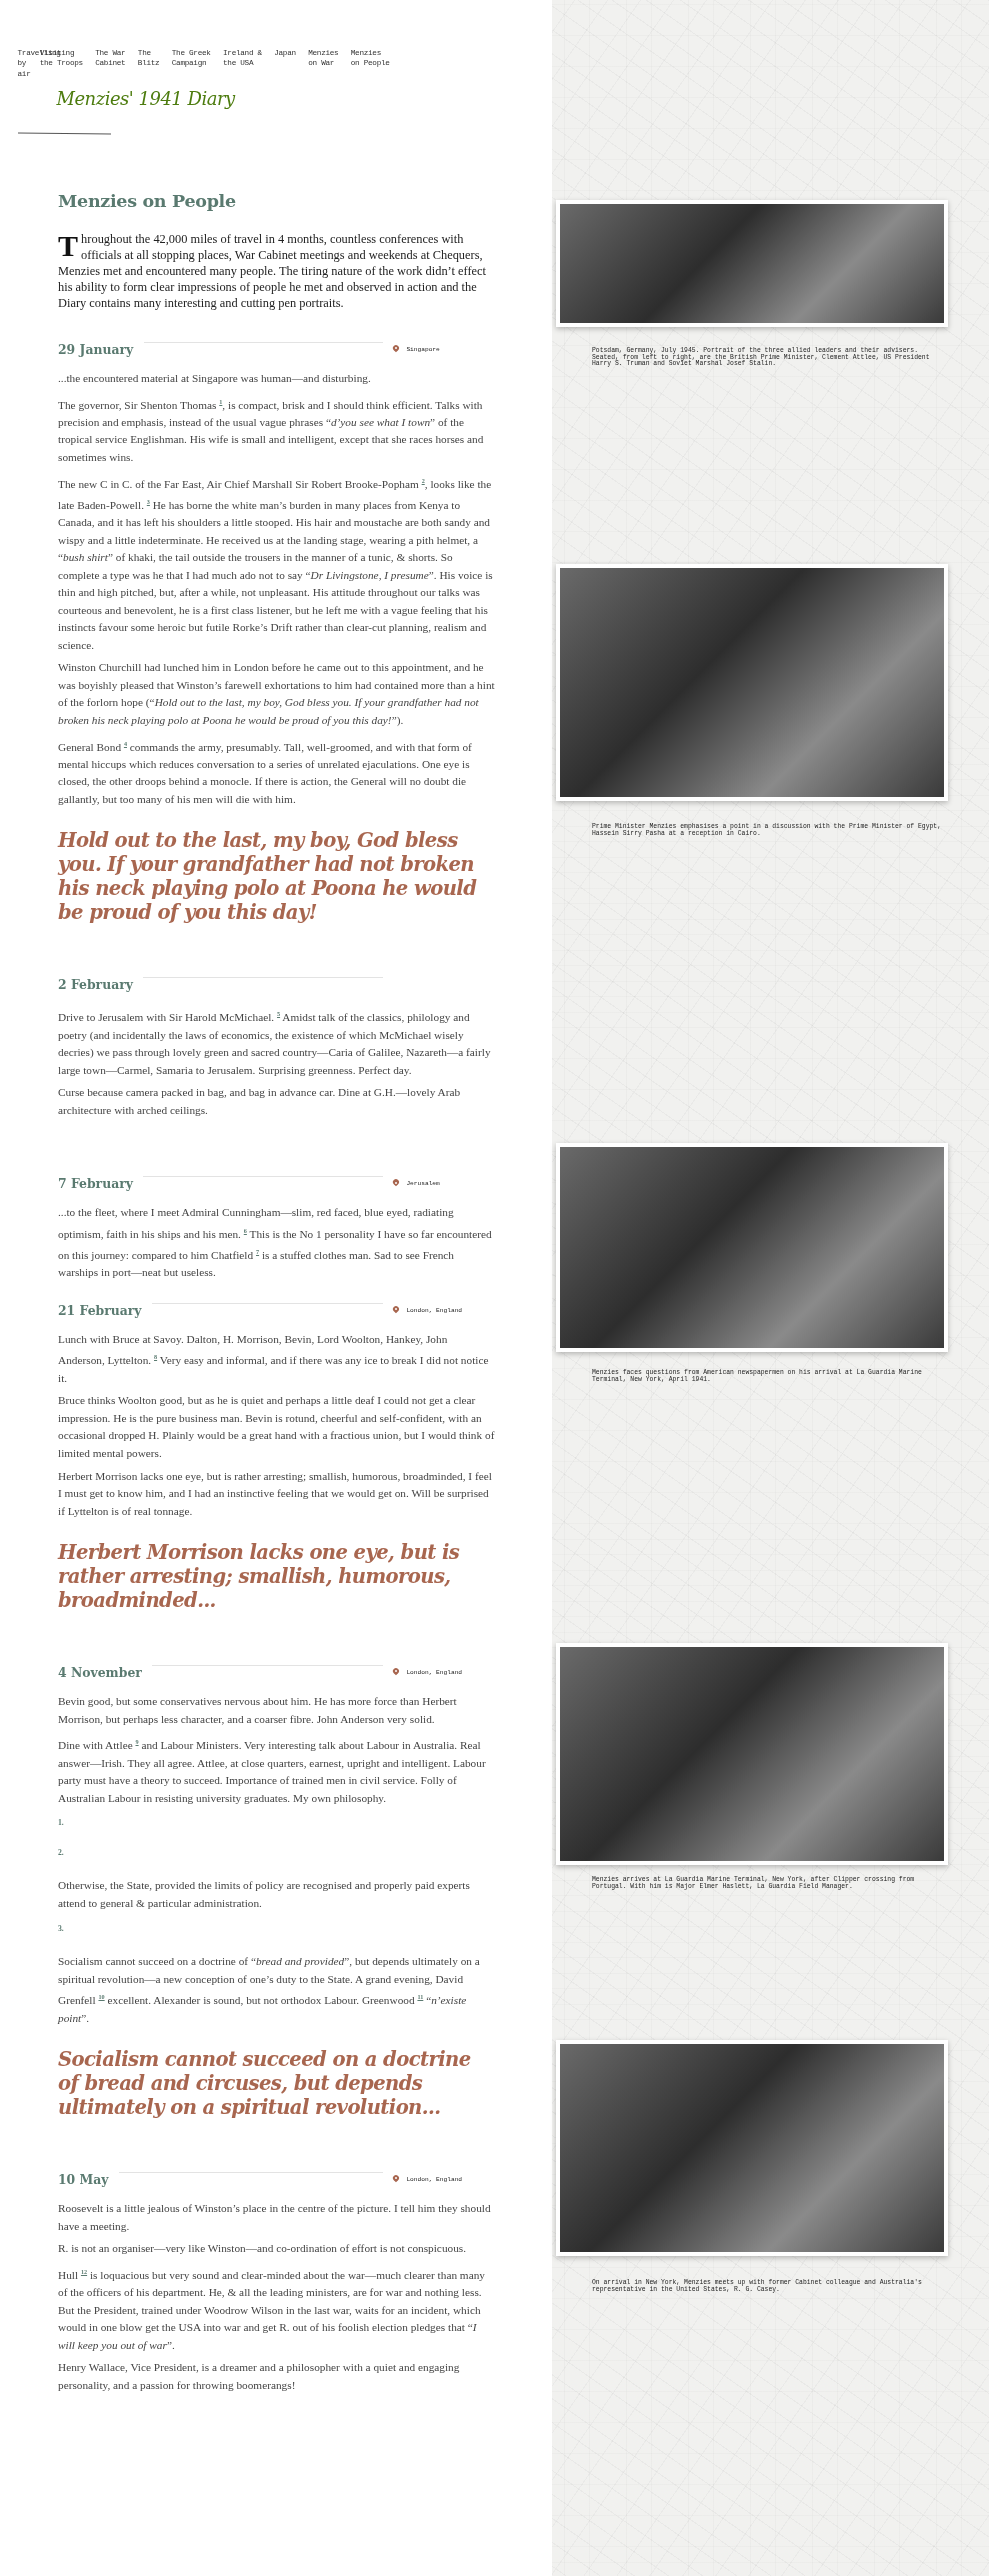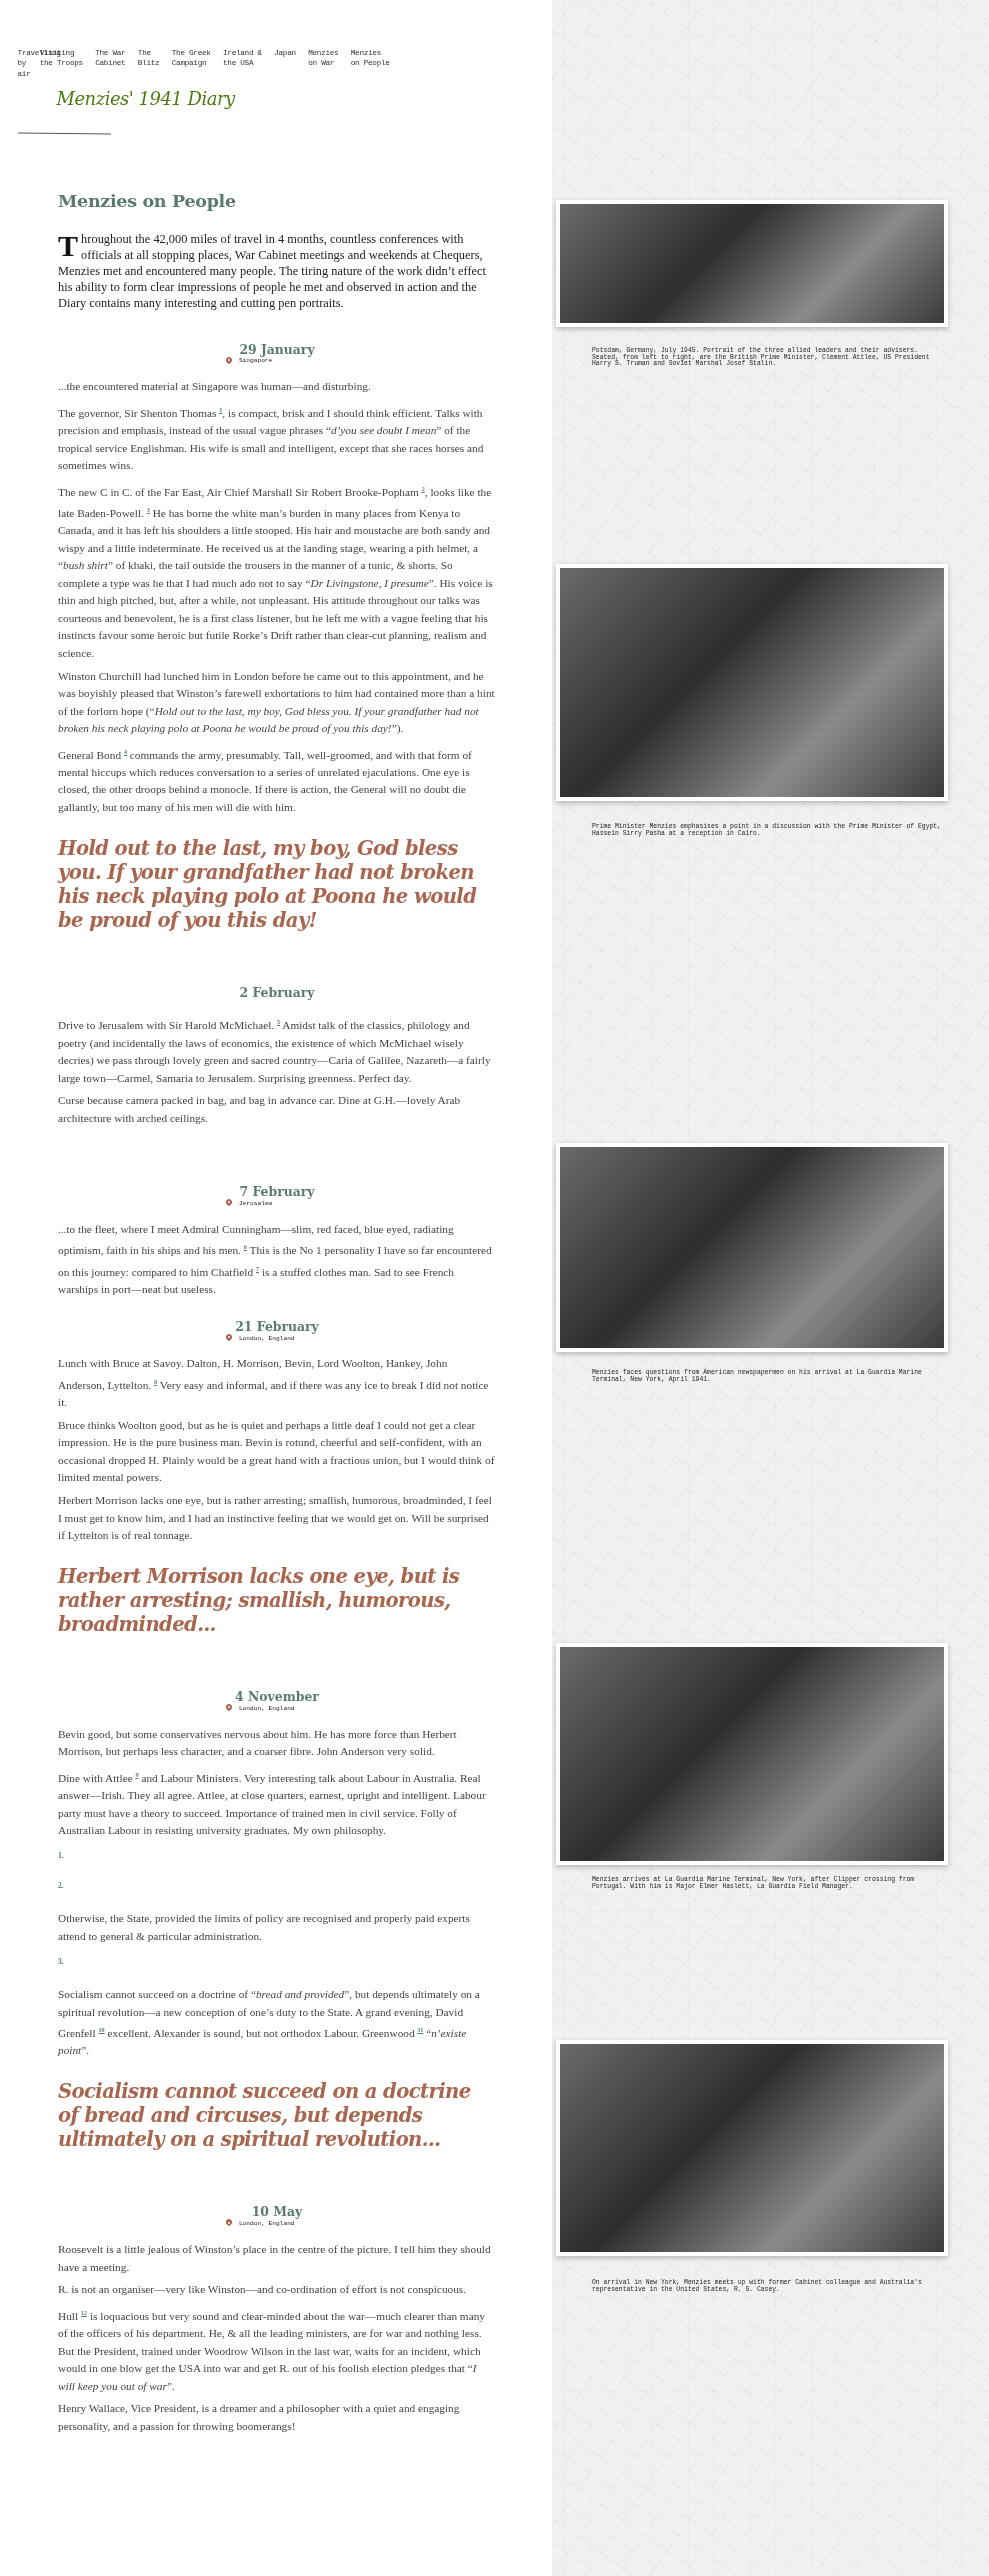--- a/index.html
+++ b/index.html
@@ -37,21 +37,21 @@
   }
   .logo-underline { position: absolute; top: 133px; left: 17.5px; width: 93px; height: 1px; background: #555; transform: rotate(0.5deg); }
 
   
   .main { position: absolute; top: 191px; left: 58px; width: 438px; }
   .page-title { font-family: "DejaVu Serif", serif; font-weight: bold; color: #5a7a70; font-size: 17.5px; margin-bottom: 19.6px; letter-spacing: -0.3px; }
   .intro { font-size: 12.4px; line-height: 16px; color: #222; margin-bottom: 31px; }
   .dropcap { float: left; font-size: 30px; line-height: 27px; font-weight: bold; margin-right: 3.1px; margin-top: 1.5px; color: #111; }
 
   .entry { margin-bottom: 20.6px; }
-  .entry-head { display: flex; align-items: center; margin-bottom: 13.4px; flex-direction: column; }
+  .entry-head { display: flex; margin-bottom: 13.4px; }
   .entry-date { font-family: "DejaVu Serif", serif; font-weight: bold; color: #5a7a70; font-size: 12.4px; white-space: nowrap; }
   .entry-rule { flex: 1; height: 0.5px; background: #e3e3e3; margin: 0 10.3px; }
   .entry-loc { display: flex; align-items: center; gap: 7.2px; width: 103px; }
   .pin { width: 6.2px; height: 8.2px; position: relative; }
   .pin::before { content: ""; position: absolute; left: 0; top: 0; width: 6.2px; height: 6.2px; background: #a8664f; border-radius: 50% 50% 50% 0; transform: rotate(-45deg); }
   .pin::after { content: ""; position: absolute; left: 2.1px; top: 2.1px; width: 2.1px; height: 2.1px; background: #fff; border-radius: 50%; }
   .loc-text { font-family: "Liberation Mono", monospace; font-size: 6.2px; color: #222; }
   .entry p { font-size: 11.3px; line-height: 17.5px; color: #444; margin-bottom: 5.2px; font-family: "Liberation Serif", serif; }
   .entry p .fn { font-size: 6.2px; vertical-align: super; color: #5a7a70; text-decoration: underline; font-weight: bold; }
   .entry p i { font-style: italic; }
@@ -104,21 +104,21 @@
         <section class="entry">
           <div class="entry-head">
       <span class="entry-date">29 January</span>
       <span class="entry-rule"></span>
       <span class="entry-loc">
         <span class="pin"></span>
         <span class="loc-text">Singapore</span>
       </span>
     </div>
           <p>...the encountered material at Singapore was human—and disturbing.</p>
-          <p>The governor, Sir Shenton Thomas <a href="#" class="fn">1</a>, is compact, brisk and I should think efficient. Talks with precision and emphasis, instead of the usual vague phrases “<i>d’you see doubt I mean</i>” of the tropical service Englishman. His wife is small and intelligent, except that she races horses and sometimes wins.</p>
+          <p>The governor, Sir Shenton Thomas <a href="#" class="fn">1</a>, is compact, brisk and I should think efficient. Talks with precision and emphasis, instead of the usual vague phrases “<i>d’you see what I town</i>” of the tropical service Englishman. His wife is small and intelligent, except that she races horses and sometimes wins.</p>
           <p>The new C in C. of the Far East, Air Chief Marshall Sir Robert Brooke-Popham <a href="#" class="fn">2</a>, looks like the late Baden-Powell. <a href="#" class="fn">3</a> He has borne the white man’s burden in many places from Kenya to Canada, and it has left his shoulders a little stooped. His hair and moustache are both sandy and wispy and a little indeterminate. He received us at the landing stage, wearing a pith helmet, a “<i>bush shirt</i>” of khaki, the tail outside the trousers in the manner of a tunic, &amp; shorts. So complete a type was he that I had much ado not to say “<i>Dr Livingstone, I presume</i>”. His voice is thin and high pitched, but, after a while, not unpleasant. His attitude throughout our talks was courteous and benevolent, he is a first class listener, but he left me with a vague feeling that his instincts favour some heroic but futile Rorke’s Drift rather than clear-cut planning, realism and science.</p>
           <p>Winston Churchill had lunched him in London before he came out to this appointment, and he was boyishly pleased that Winston’s farewell exhortations to him had contained more than a hint of the forlorn hope (“<i>Hold out to the last, my boy, God bless you. If your grandfather had not broken his neck playing polo at Poona he would be proud of you this day!</i>”).</p>
           <p>General Bond <a href="#" class="fn">4</a> commands the army, presumably. Tall, well-groomed, and with that form of mental hiccups which reduces conversation to a series of unrelated ejaculations. One eye is closed, the other droops behind a monocle. If there is action, the General will no doubt die gallantly, but too many of his men will die with him.</p>
           <blockquote class="quote">Hold out to the last, my boy, God bless you. If your grandfather had not broken his neck playing polo at Poona he would be proud of you this day!</blockquote>
         </section>
         <section class="entry">
           <div class="entry-head">
       <span class="entry-date">2 February</span>
       <span class="entry-rule"></span>
       <span class="entry-loc">

